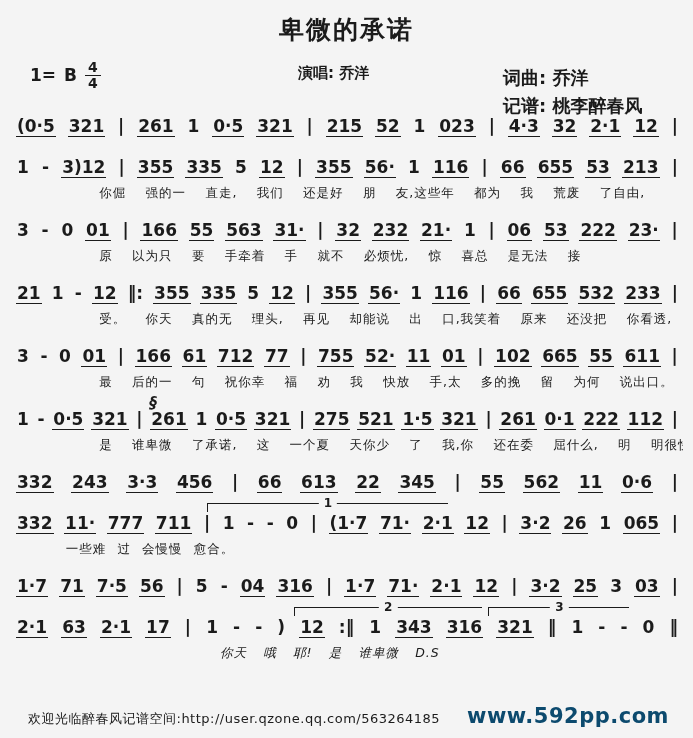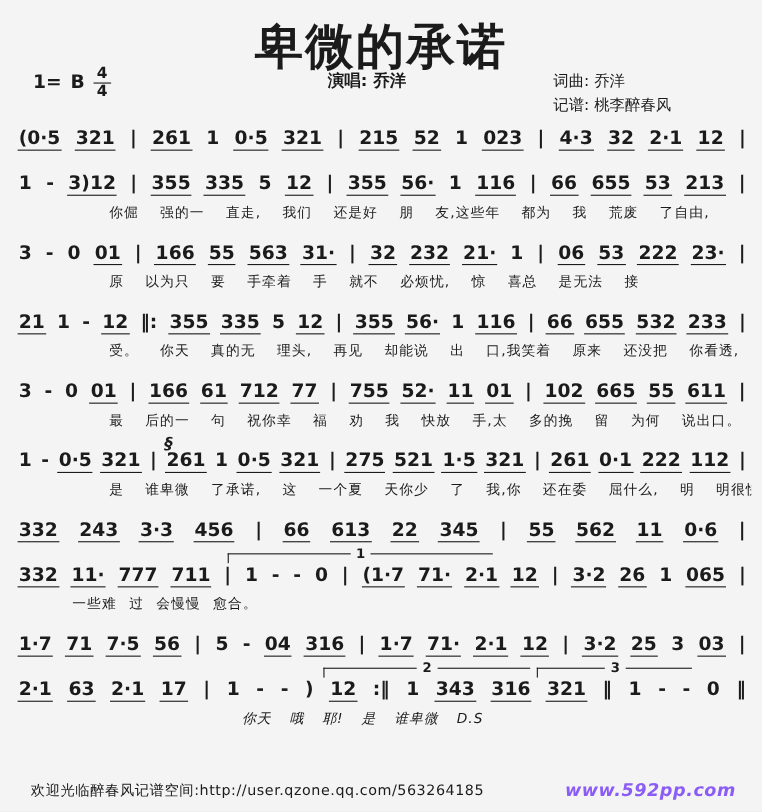--- a/index.html
+++ b/index.html
@@ -9,32 +9,32 @@
     width:693px; height:738px;
     margin:0 auto;
     background:#f4f4f4;
     color:#1b1b1b;
     font-family:"DejaVu Sans","Liberation Sans",sans-serif;
     overflow:hidden;
   }
   
   .hdr { position:relative; height:102px; }
   .title {
-    text-align:center; font-size:44px; font-weight:bold;
+    text-align:center; font-size:25px; font-weight:bold;
     padding-top:13px; letter-spacing:2px;
   }
   .keysig {
     position:absolute; left:30px; top:60px;
     font-size:17px; font-weight:bold; display:flex; align-items:center; gap:8px;
   }
   .meter { display:inline-block; text-align:center; font-size:14px; line-height:1.05; font-weight:bold; }
   .meter .num { display:block; border-bottom:1.5px solid #1b1b1b; padding:0 3px; }
   .meter .den { display:block; padding:0 3px; }
   .credit-singer { position:absolute; left:298px; top:64px; font-size:15px; font-weight:bold; }
-  .credits-right { position:absolute; left:503px; top:64px; font-size:14px; font-weight:normal; line-height:1.55; }
+  .credits-right { position:absolute; left:503px; top:64px; font-size:18px; font-weight:bold; line-height:1.55; }
   .credits-right div { white-space:nowrap; }
   
   .score { padding:0 10px 0 12px; }
   .system { position:relative; padding-top:12px; margin-bottom:3px; }
   .notes {
     display:flex; justify-content:space-between; align-items:center;
     font-size:17px; font-weight:bold; height:26px; padding:0 4px;
     white-space:nowrap;
   }
   .tok { padding:0 1px; line-height:1.15; }
@@ -57,21 +57,21 @@
   .segno {
     position:absolute; top:-1px; font-size:15px; font-weight:bold; font-style:italic;
   }
   
   .ftr {
     position:absolute; left:0; right:0; bottom:10px;
     display:flex; justify-content:space-between; align-items:flex-end;
     padding:0 24px 0 28px;
   }
   .site-note { font-size:13px; letter-spacing:0.5px;margin-top:39px; }
-  .brand { font-size:16px; font-weight:bold; font-style:italic; color:#8b5cf6; letter-spacing:0.5px; }
+  .brand { font-size:21px; font-weight:bold; color:#0c4a6e; letter-spacing:0.5px; }
 </style>
 </head>
 <body>
 
 <div class="page">
 
   <div class="hdr">
     <div class="title">卑微的承诺</div>
 
     <div class="keysig">

